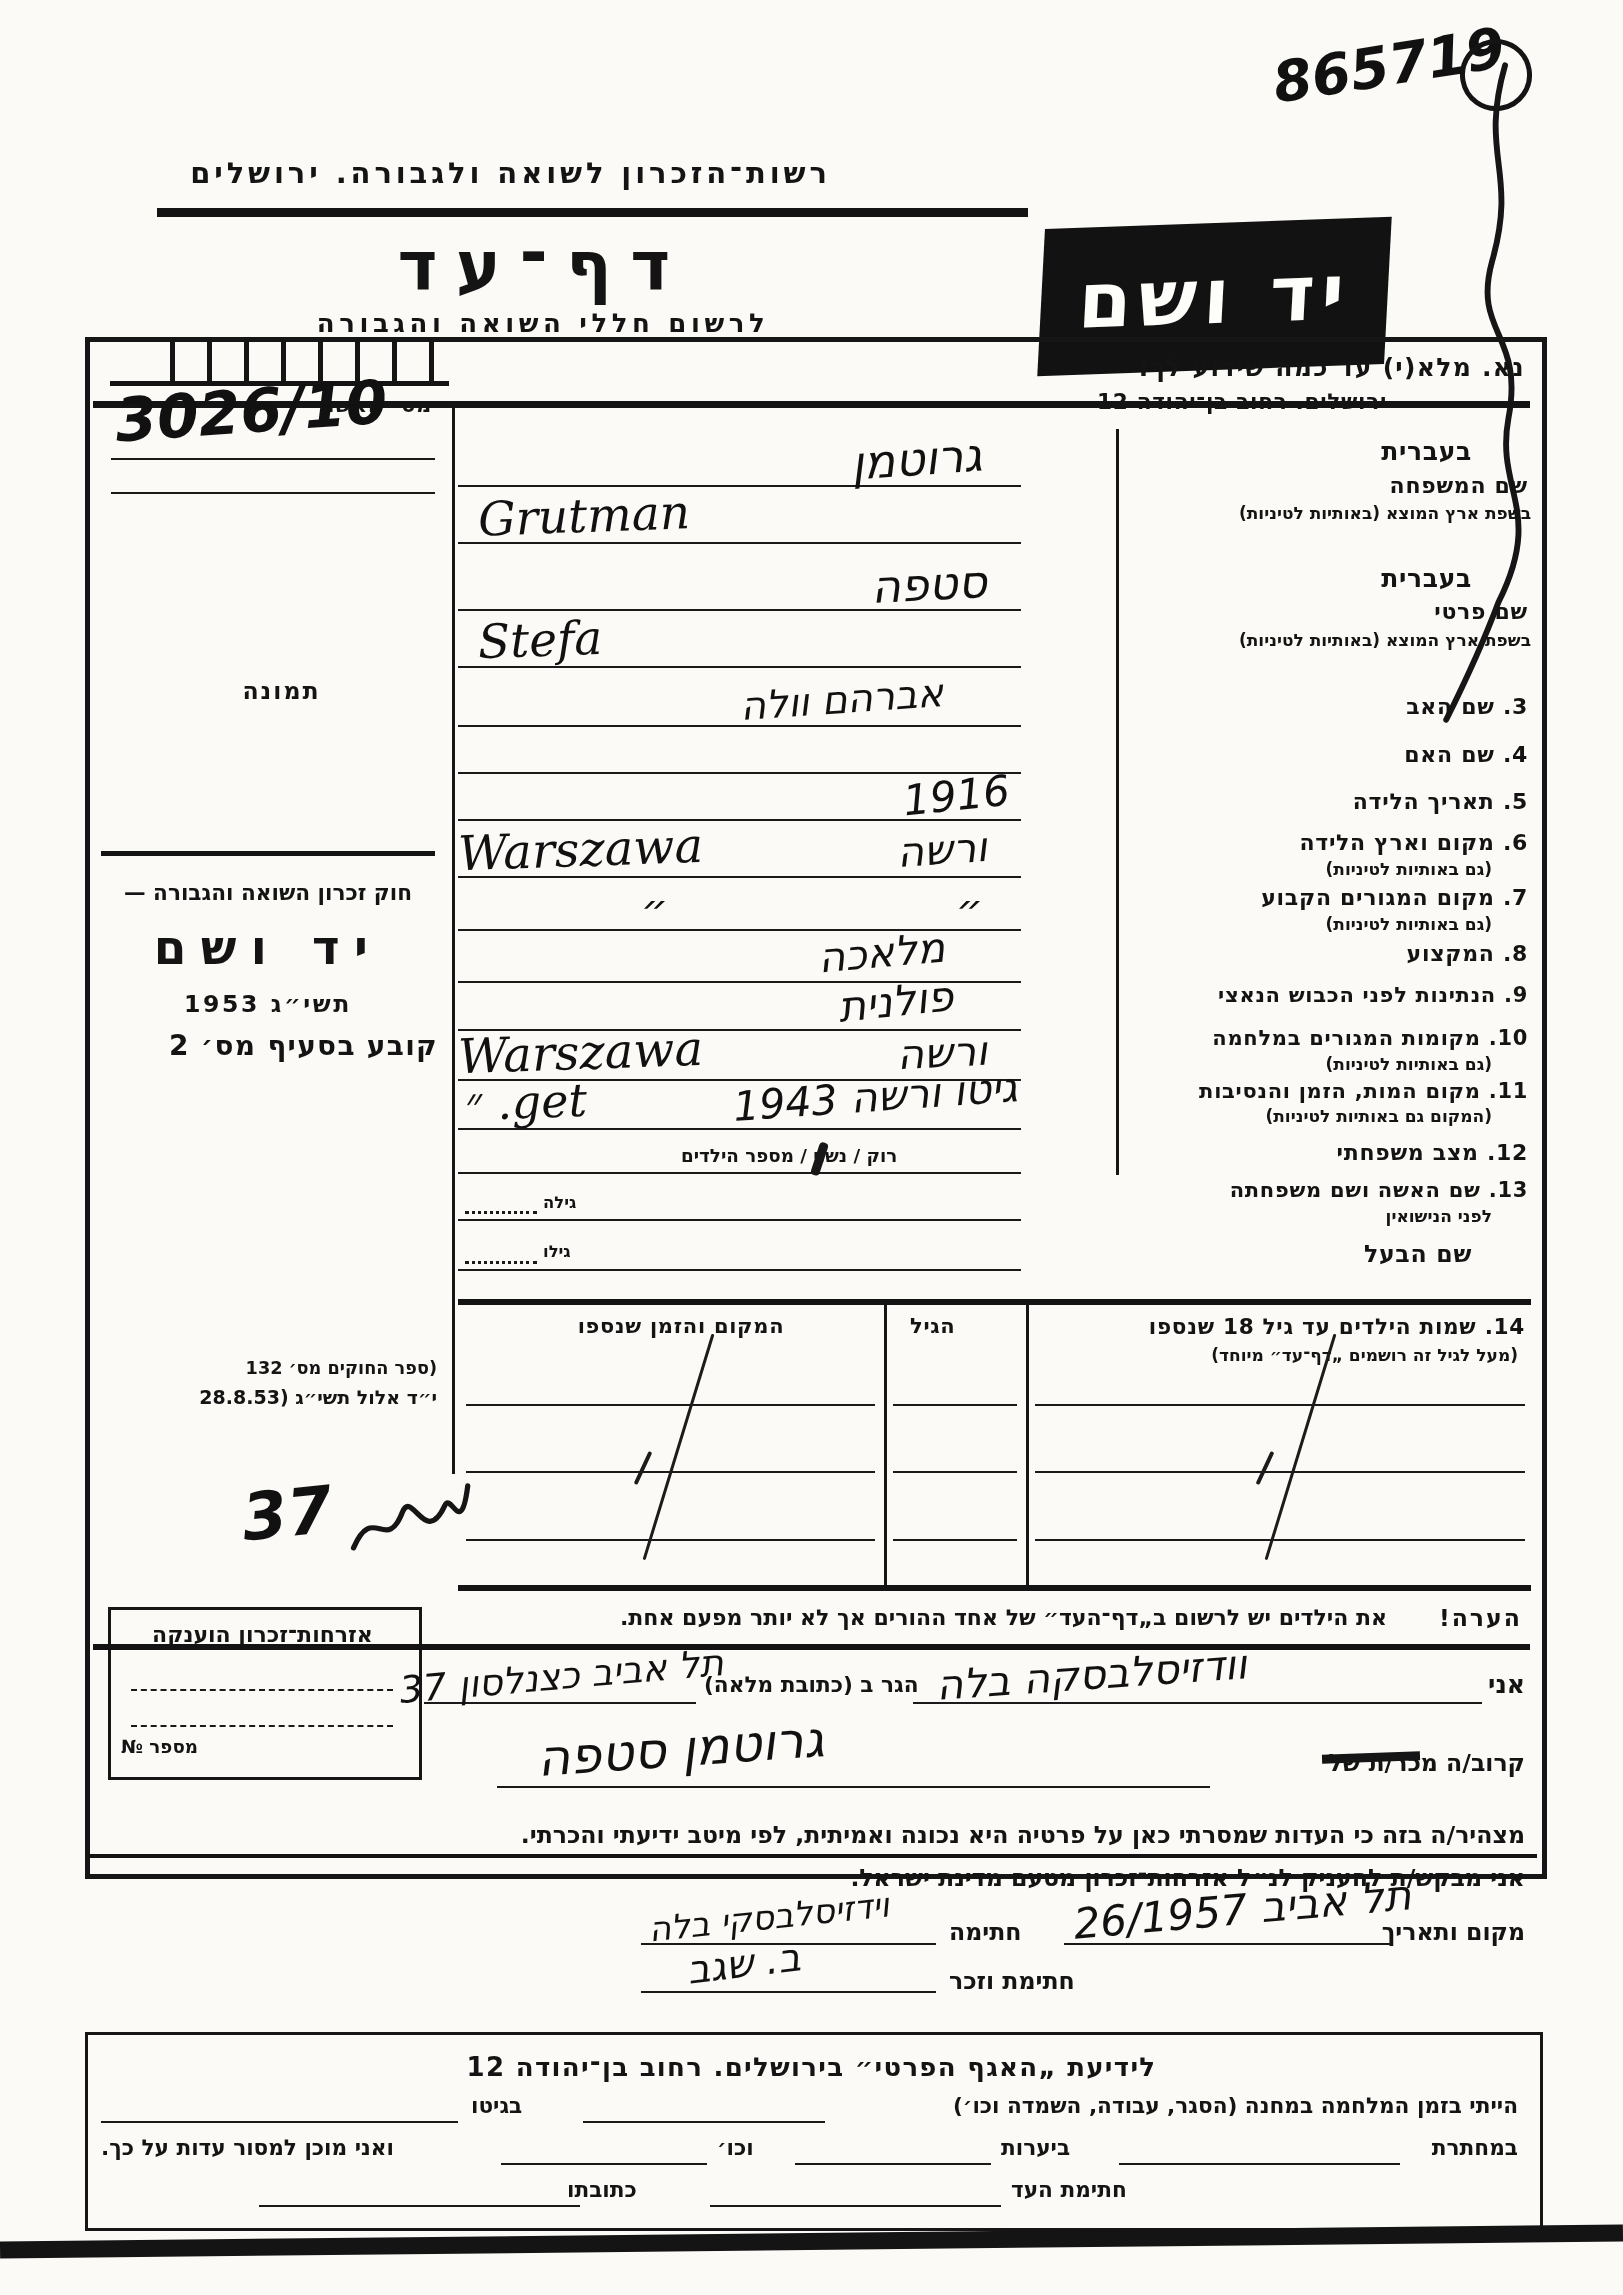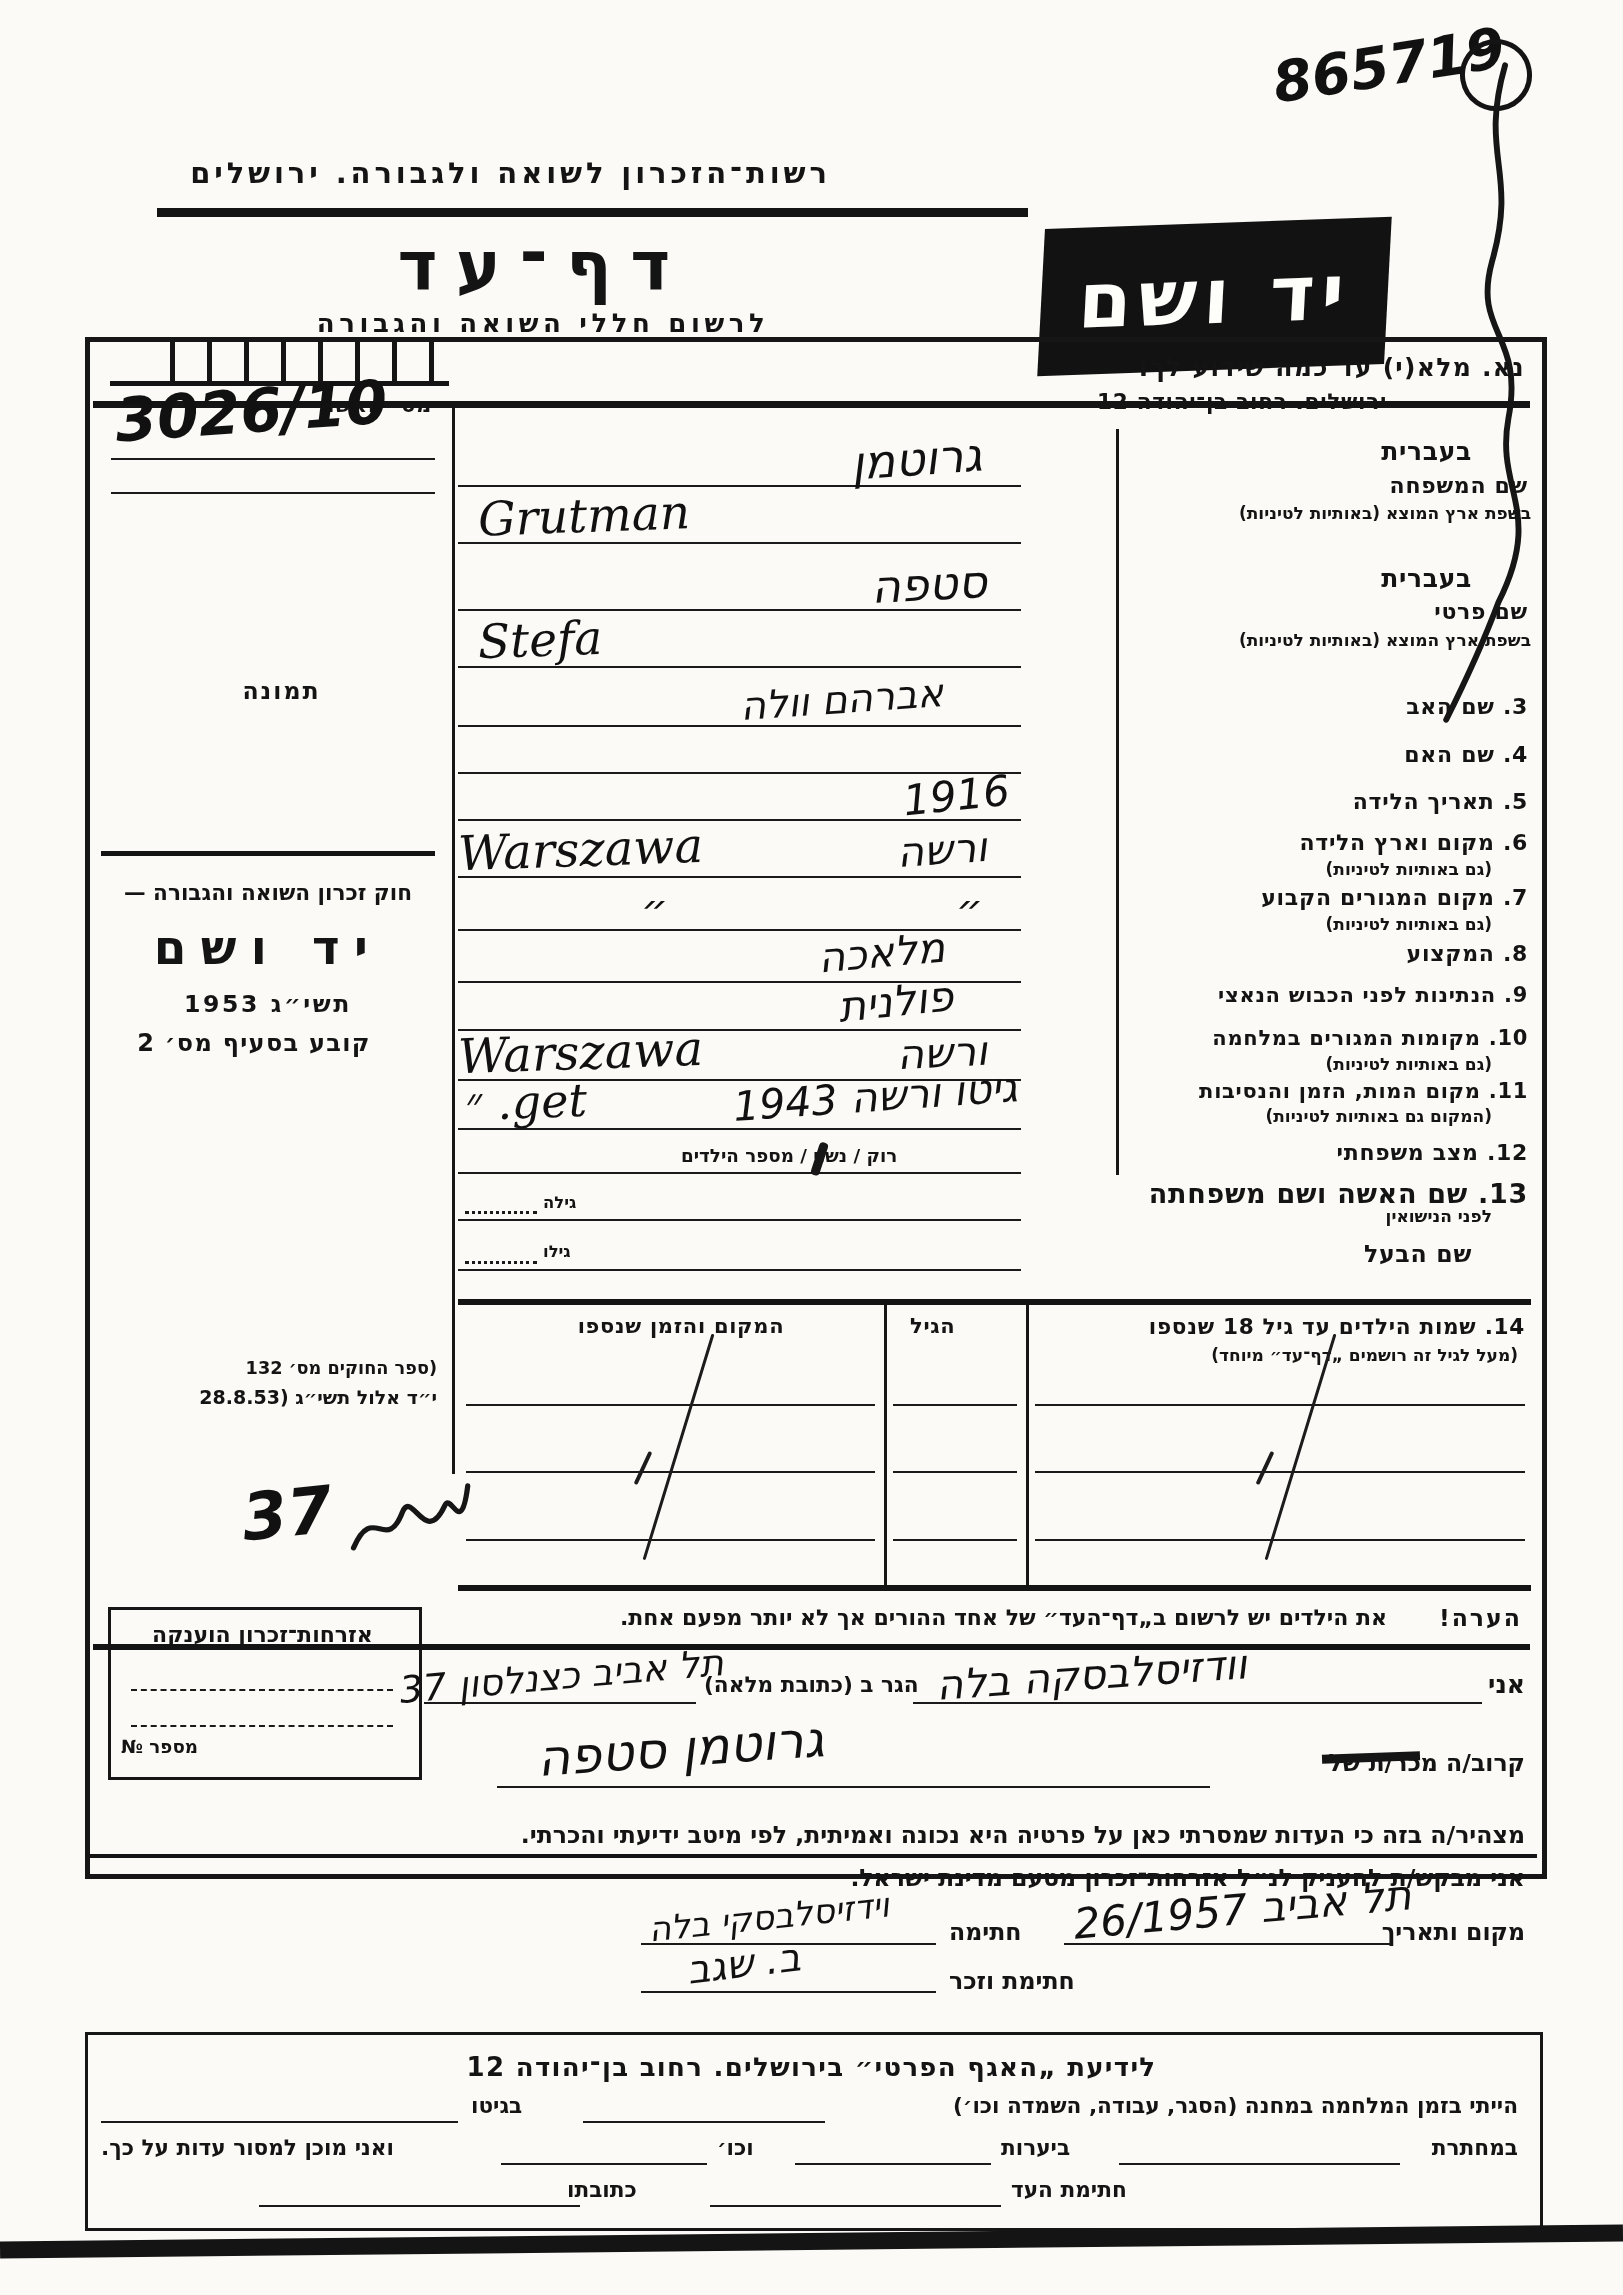--- a/index.html
+++ b/index.html
@@ -67,21 +67,21 @@
   <div class="hw" style="left:115px;top:376px;font-size:60px;font-weight:bold;transform:rotate(-4deg);">3026/10</div>
   <div class="line" style="left:111px;top:458px;width:324px;"></div>
   <div class="line" style="left:111px;top:492px;width:324px;"></div>
 
   <div class="abs b" style="left:216px;top:677px;width:131px;text-align:center;font-size:23.6px;letter-spacing:2px;">תמונה</div>
 
   <div class="rule" style="left:101px;top:851px;width:334px;height:4.6px;"></div>
   <div class="abs b" style="left:98px;top:880px;width:340px;text-align:center;font-size:21.6px;">חוק זכרון השואה והגבורה —</div>
   <div class="abs b" style="left:98px;top:920px;width:340px;text-align:center;font-size:47px;letter-spacing:14.4px;">יד ושם</div>
   <div class="abs b" style="left:98px;top:990px;width:340px;text-align:center;font-size:23.6px;letter-spacing:2.6px;">תשי״ג 1953</div>
-  <div class="abs b" style="left:84px;top:1029px;width:340px;text-align:center;font-size:24px;letter-spacing:1.3px;">קובע בסעיף מס׳ 2</div>
+  <div class="abs b" style="left:98px;top:1029px;width:340px;text-align:right;font-size:28px;letter-spacing:1.3px;">קובע בסעיף מס׳ 2</div>
   <div class="abs" style="left:99px;top:1358px;width:338px;font-size:17.7px;font-weight:bold;">(ספר החוקים מס׳ 132</div>
   <div class="abs" style="left:99px;top:1386px;width:338px;font-size:19px;font-weight:bold;">י״ד אלול תשי״ג (28.8.53</div>
 
   <div class="hw" style="left:242px;top:1476px;font-size:65px;font-weight:bold;transform:rotate(-6deg);">37</div>
   <svg class="abs" style="left:347px;top:1476px;" width="124" height="85" viewBox="0 0 190 130">
     <path d="M10 110 C 40 40, 60 120, 85 55 C 100 20, 120 110, 150 45 C 160 25, 175 95, 185 15" fill="none" stroke="#161616" stroke-width="8" stroke-linecap="round"></path>
   </svg>
 
   <div class="boxed" style="left:108px;top:1607px;width:308px;height:167px;border-width:3.3px;"></div>
   <div class="abs b" style="left:115px;top:1622px;width:295px;text-align:center;font-size:22px;">אזרחות־זכרון הוענקה</div>
@@ -102,21 +102,21 @@
   <div class="sub" style="right:131px;top:859px;">(גם באותיות לטיניות)</div>
   <div class="lbl" style="right:95px;top:885px;">7. מקום המגורים הקבוע</div>
   <div class="sub" style="right:131px;top:914px;">(גם באותיות לטיניות)</div>
   <div class="lbl" style="right:95px;top:941px;">8. המקצוע</div>
   <div class="lbl" style="right:95px;top:983px;font-size:21px;">9. הנתינות לפני הכבוש הנאצי</div>
   <div class="lbl" style="right:95px;top:1026px;font-size:21px;">10. מקומות המגורים במלחמה</div>
   <div class="sub" style="right:131px;top:1054px;">(גם באותיות לטיניות)</div>
   <div class="lbl" style="right:95px;top:1079px;font-size:21px;">11. מקום המות, הזמן והנסיבות</div>
   <div class="sub" style="right:131px;top:1106px;">(המקום גם באותיות לטיניות)</div>
   <div class="lbl" style="right:95px;top:1140px;">12. מצב משפחתי</div>
-  <div class="lbl" style="right:95px;top:1178px;font-size:27px;">13. שם האשה ושם משפחתה</div>
+  <div class="lbl" style="right:95px;top:1178px;font-size:21px;">13. שם האשה ושם משפחתה</div>
   <div class="sub" style="right:131px;top:1206px;">לפני הנישואין</div>
   <div class="lbl" style="right:151px;top:1240px;font-size:23.6px;">שם הבעל</div>
 
   <div class="line" style="left:458px;top:485px;width:563px;"></div>
   <div class="hw" style="left:851px;top:432px;font-size:46px;transform:rotate(-4deg);">גרוטמן</div>
   <div class="line" style="left:458px;top:542px;width:563px;"></div>
   <div class="hw-lat" style="left:478px;top:488px;font-size:47px;transform:rotate(-2deg);">Grutman</div>
 
   <div class="line" style="left:458px;top:609px;width:563px;"></div>
   <div class="hw" style="left:871px;top:558px;font-size:45px;transform:rotate(-3deg);">סטפה</div>

